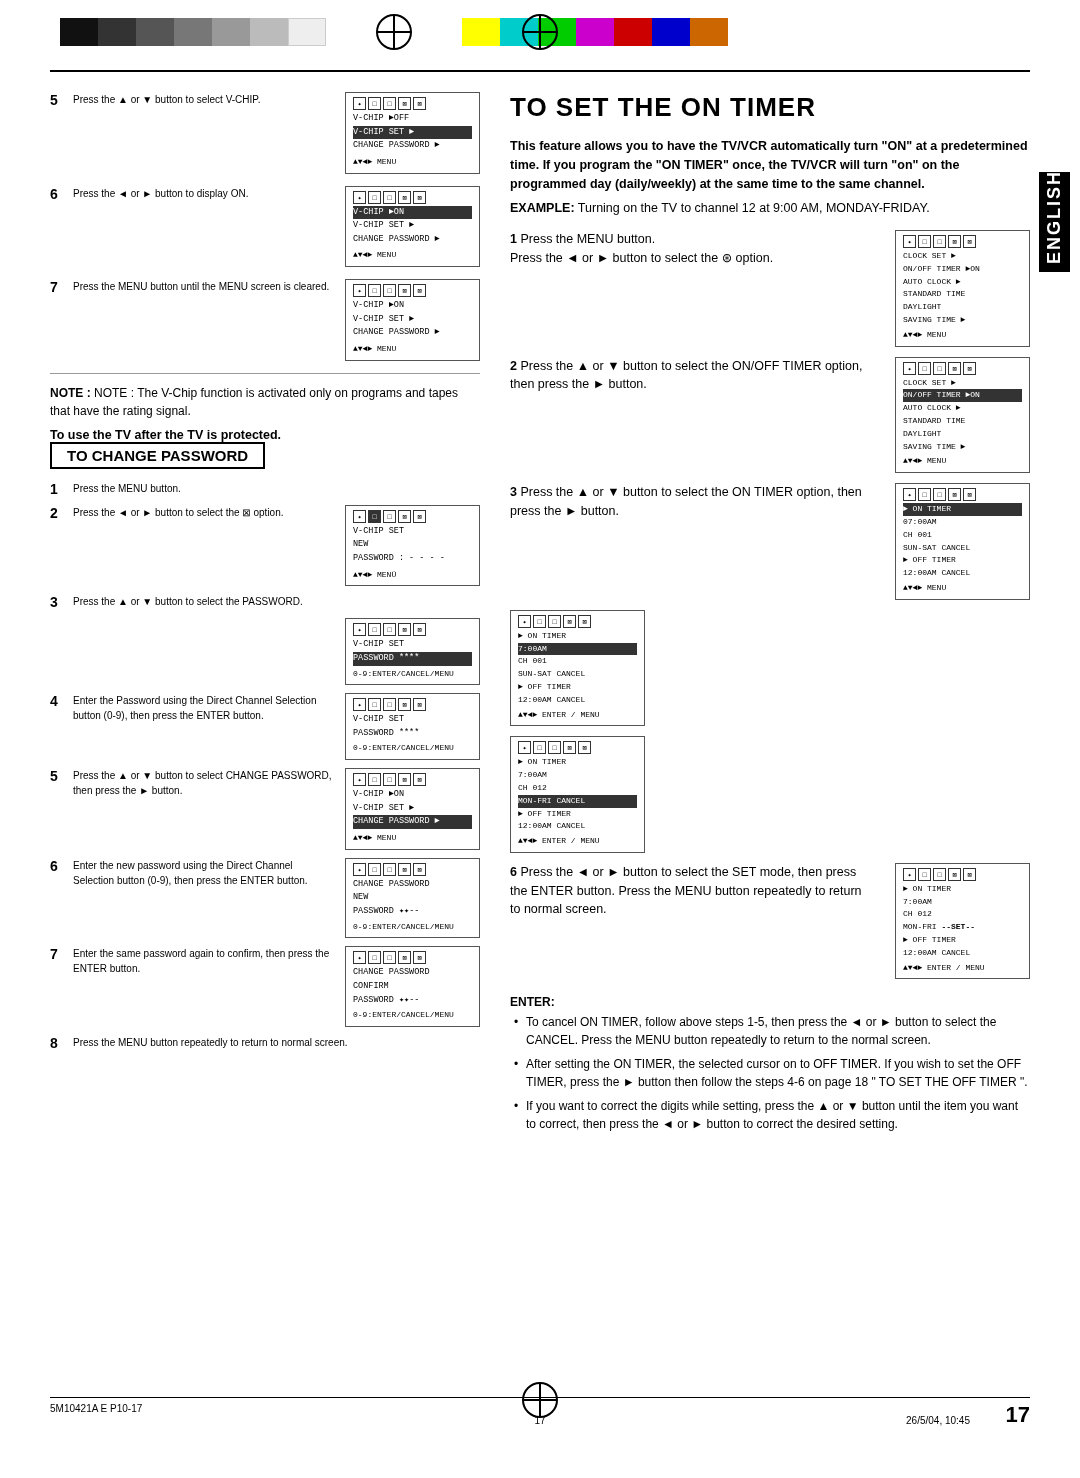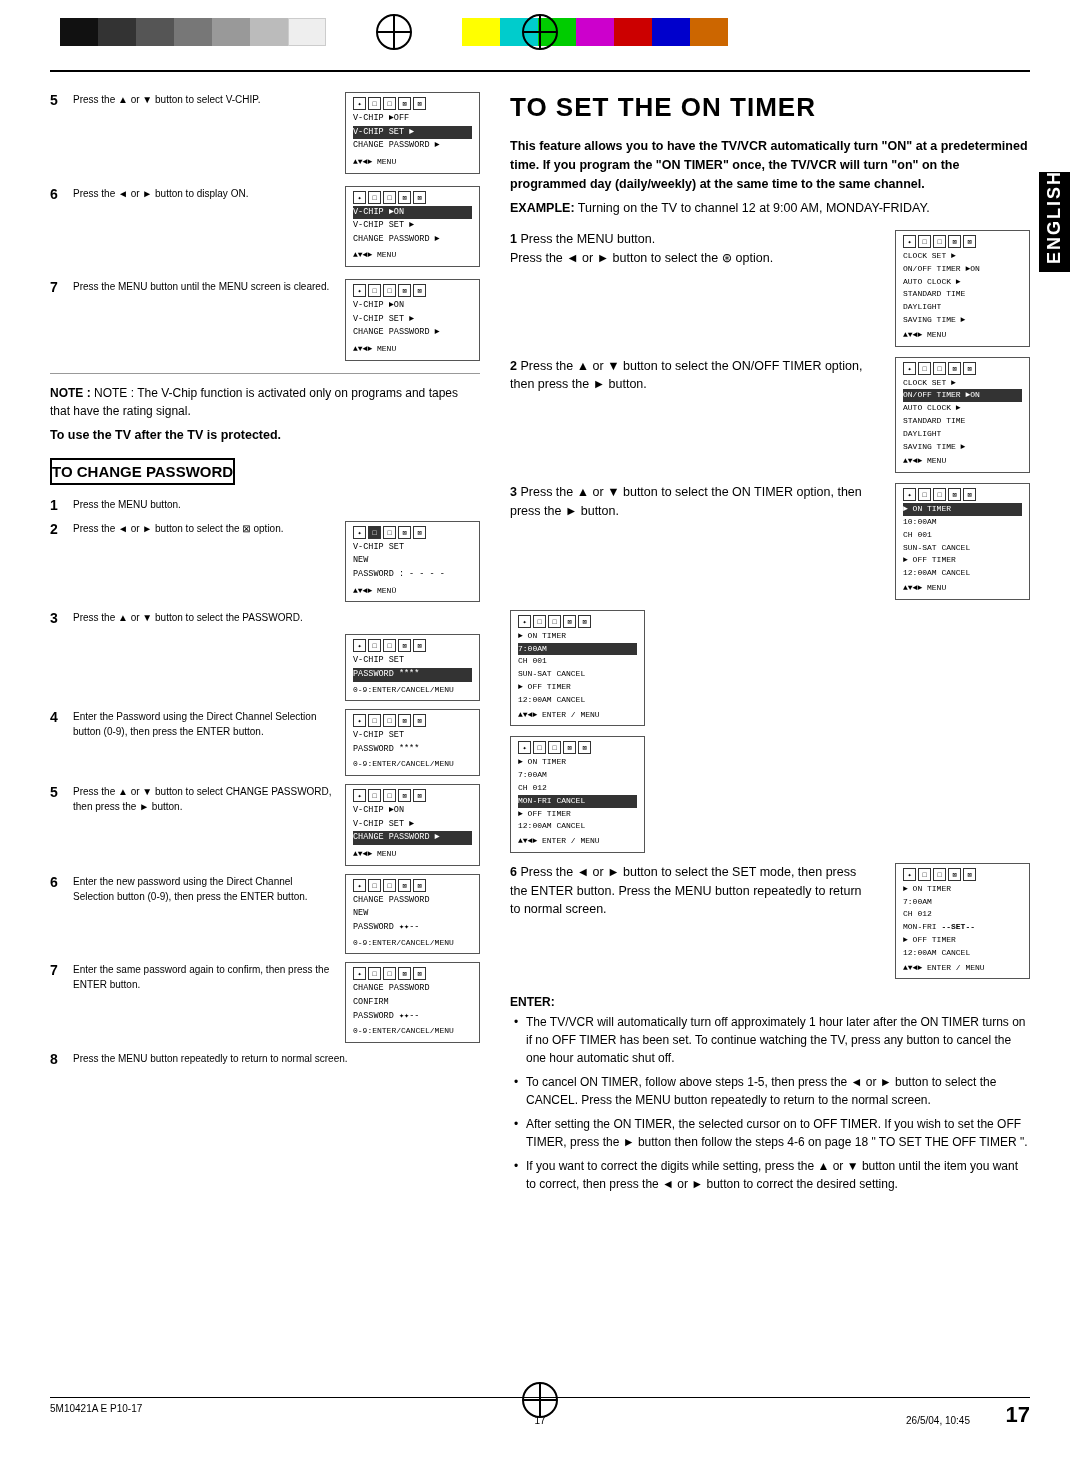--- a/index.html
+++ b/index.html
@@ -105,21 +105,21 @@
       color: #fff;
       padding: 8px 5px;
       height: 100px;
     }
 
     
     .section-title {
       font-size: 15px;
       font-weight: bold;
       border: 2px solid #000;
-      padding: 3px 0;
+      padding: 3px 15px;
       display: inline-block;
       margin-bottom: 12px;
       text-transform: uppercase;
     }
 
     .main-title {
       font-size: 26px;
       font-weight: 900;
       text-transform: uppercase;
       margin-bottom: 14px;
@@ -181,21 +181,21 @@
 
     .note-bold {
       font-weight: bold;
       font-size: 12px;
     }
 
     
     .use-tv-bold {
       font-weight: bold;
       font-size: 12.5px;
-      margin-bottom: 16px;
+      margin-bottom: 0;
     }
 
     .use-tv-para {
       font-size: 12.5px;
       line-height: 1.5;
       margin-bottom: 10px;
     }
 
     
     .page-number {
@@ -655,21 +655,21 @@
         </div>
         <div class="right-screen-sm">
           <div style="display:flex;gap:2px;margin-bottom:2px;">
             <div class="sq-icon">✦</div>
             <div class="sq-icon">□</div>
             <div class="sq-icon">□</div>
             <div class="sq-icon">⊠</div>
             <div class="sq-icon">⊠</div>
           </div>
           <div class="screen-highlight" style="font-size:8px;">► ON TIMER</div>
-          <div style="font-size:8px;">  10:00AM</div>
+          <div style="font-size:8px;">  07:00AM</div>
           <div style="font-size:8px;">  CH 001</div>
           <div style="font-size:8px;">  SUN-SAT     CANCEL</div>
           <div style="font-size:8px;">► OFF TIMER</div>
           <div style="font-size:8px;">  12:00AM     CANCEL</div>
           <div style="font-size:8px;margin-top:2px;">▲▼◄► MENU</div>
         </div>
       </div>
 
       <div class="right-step-row">
         <div class="right-screen-sm">
@@ -726,21 +726,20 @@
           <div style="font-size:8px;">  CH 012</div>
           <div style="font-size:8px;">  MON-FRI   <b>--SET--</b></div>
           <div style="font-size:8px;">► OFF TIMER</div>
           <div style="font-size:8px;">  12:00AM     CANCEL</div>
           <div style="font-size:8px;margin-top:2px;">▲▼◄► ENTER / MENU</div>
         </div>
       </div>
 
       <div class="notes-section">
         <span class="notes-title">ENTER:</span>
-        <div class="notes-bullet">The TV/VCR will automatically turn off approximately 1 hour later after the ON TIMER turns on if no OFF TIMER has been set. To continue watching the TV, press any button to cancel the one hour automatic shut off.</div>
         <div class="notes-bullet">To cancel ON TIMER, follow above steps 1-5, then press the ◄ or ► button to select the CANCEL. Press the MENU button repeatedly to return to the normal screen.</div>
         <div class="notes-bullet">After setting the ON TIMER, the selected cursor on to OFF TIMER. If you wish to set the OFF TIMER, press the ► button then follow the steps 4-6 on page 18 " TO SET THE OFF TIMER ".</div>
         <div class="notes-bullet">If you want to correct the digits while setting, press the ▲ or ▼ button until the item you want to correct, then press the ◄ or ► button to correct the desired setting.</div>
       </div>
 
     </div>
   </div>
 
   <div class="bottom-line"></div>
 

